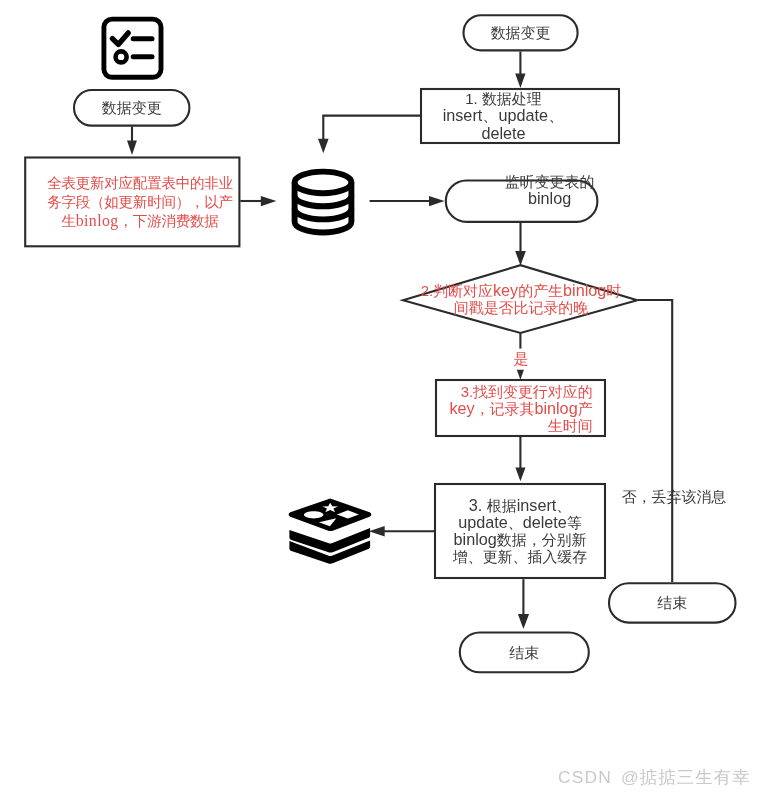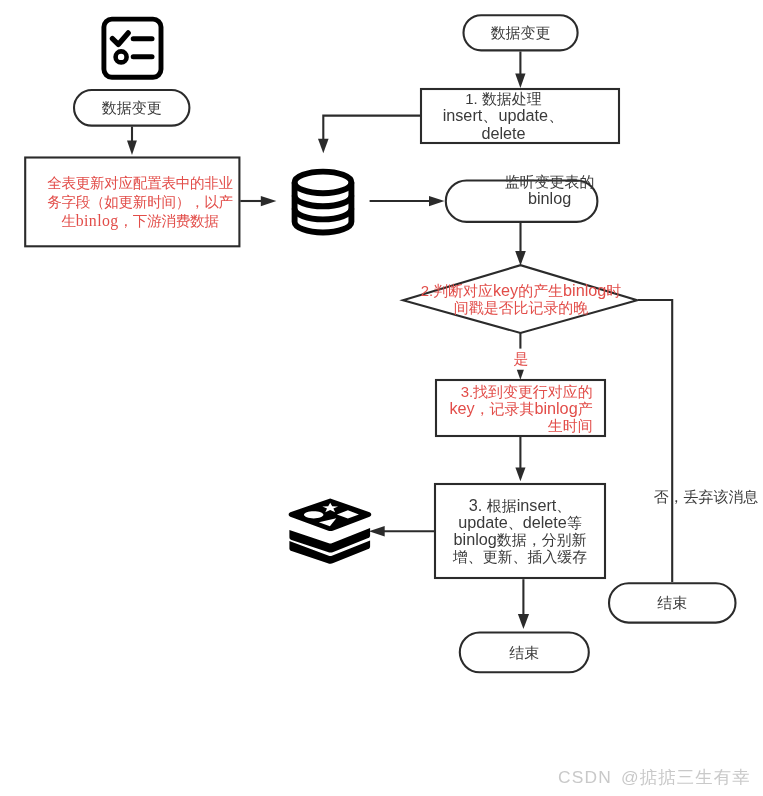--- a/index.html
+++ b/index.html
@@ -117,17 +117,17 @@
     </div>
 <div class="lbl" style="left:459.8px;top:632.5px;width:129px;height:39.7px;">
       <span>结束</span>
     </div>
 <div class="lbl" style="left:609px;top:583.2px;width:126.5px;height:39.4px;">
       <span>结束</span>
     </div>
 <div class="lbl red" style="left:496px;top:348px;width:50px;height:22px;">
       <span>是</span>
     </div>
-<div class="lbl" style="left:618px;top:487px;width:112px;height:20px;margin-left:32px;">
+<div class="lbl" style="left:618px;top:487px;width:112px;height:20px;">
       <span>否，丢弃该消息</span>
     </div>
 <div class="watermark"><span>CSDN</span><span class="wm-sp">@掂掂三生有幸</span></div>
 </div>
 
 </body></html>

